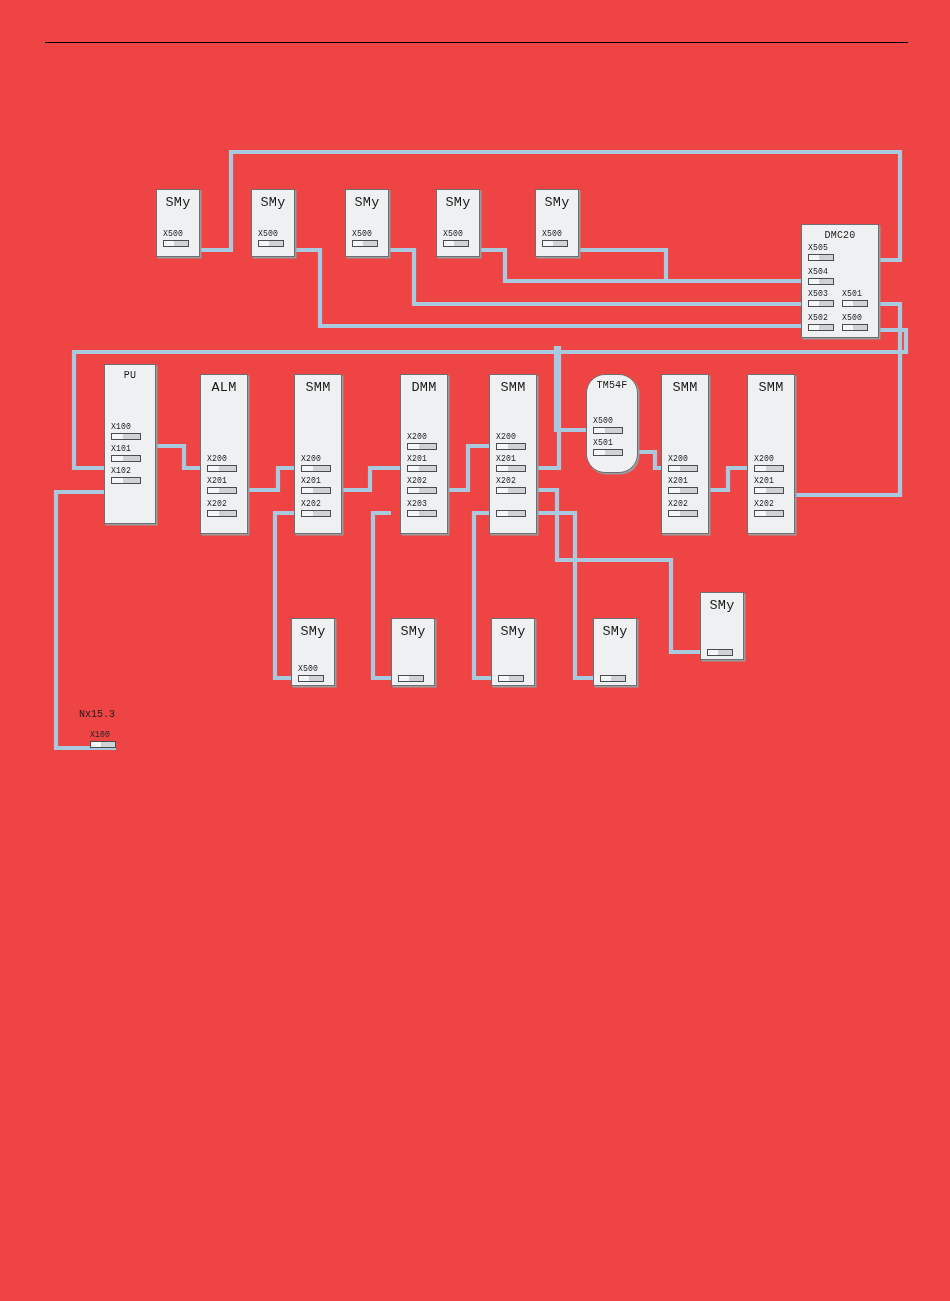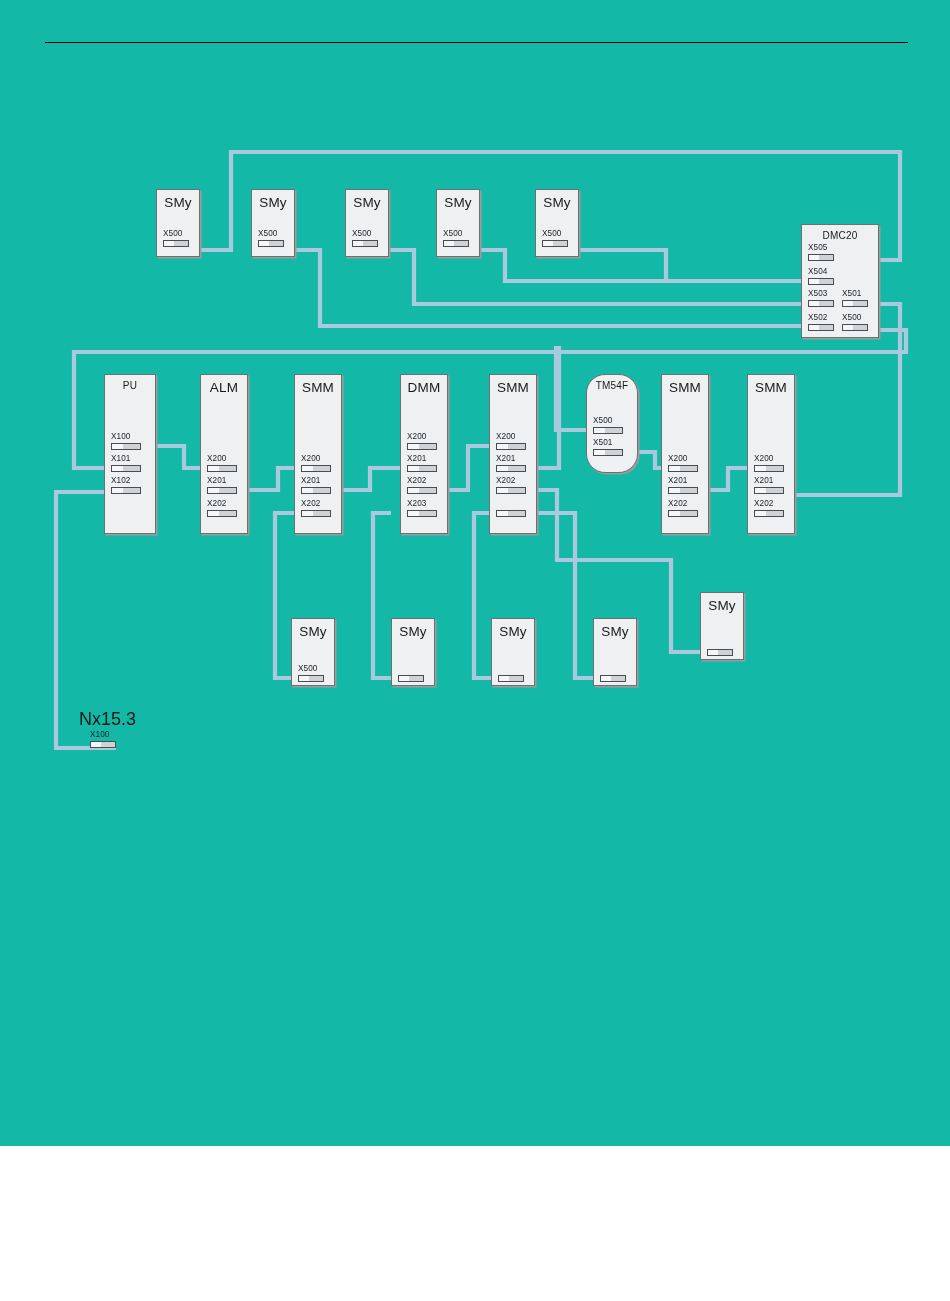--- a/index.html
+++ b/index.html
@@ -1,33 +1,33 @@
 <!DOCTYPE html>
 <html><head>
 <meta charset="utf-8">
 <title>SINAMICS Topology Diagram</title>
 <style>
   html,body{margin:0;padding:0;background:#ffffff;}
   body{font-family:"Liberation Sans","DejaVu Sans",sans-serif;}
-  #page{position:relative;width:950px;height:1146px;overflow:hidden;background:#14b8a6;}
+  #page{position:relative;width:950px;height:1301px;overflow:hidden;background:#ef4444;font-family:Liberation Mono, monospace;}
   #hrule{position:absolute;left:45px;top:42px;width:863px;height:0;border-top:1.6px solid #000;}
   #cables{position:absolute;left:0;top:0;width:950px;height:1301px;pointer-events:none;}
   .blk{position:absolute;background:#eff0f1;border:1px solid #6d6f71;
        box-shadow:1.5px 1.5px 0 0 #9a9c9e;box-sizing:border-box;}
   .blk .ttl{position:absolute;left:0;right:0;top:5px;text-align:center;
             font-size:10px;color:#1a1a1a;letter-spacing:.2px;white-space:nowrap;}
   .blk.narrow .ttl{font-size:13.5px;}
   .port{position:absolute;}
   .port .plbl{position:absolute;left:0;bottom:9px;font-size:8.2px;color:#20252b;
               white-space:nowrap;letter-spacing:.1px;}
   .port .psock{position:absolute;left:0;bottom:0;width:26px;height:7px;
                border:1px solid #4a4d50;background:#fff;box-sizing:border-box;}
   .port.wide .psock{width:30px;}
   .port .psock.filled{background:linear-gradient(to right,#f4f6f7 0 40%,#cfd3d6 40% 100%);}
-  .freelabel{position:absolute;font-size:18px;color:#1a1a1a;white-space:nowrap;}
+  .freelabel{position:absolute;font-size:10px;color:#1a1a1a;white-space:nowrap;}
 </style>
 </head>
 <body>
 
 <div id="page">
 
   <div id="hrule"></div>
 
   <svg id="cables" viewBox="0 0 950 1301" xmlns="http://www.w3.org/2000/svg">
       <polyline points="182,250 231,250 231,152 900,152 900,260 830,260" fill="none" stroke="#a9c9de" stroke-width="4.2" stroke-linejoin="miter" stroke-linecap="butt"></polyline>
@@ -108,21 +108,21 @@
         </div>
         <div class="port" style="left: 6px; top: 99px; width: 32px; height: 7px;">
           <span class="plbl">X502</span>
           <span class="psock filled"></span>
         </div>
         <div class="port" style="left: 40px; top: 99px; width: 32px; height: 7px;">
           <span class="plbl">X500</span>
           <span class="psock filled"></span>
         </div>
       </div>
-      <div class="blk" style="left: 104px; top: 374px; width: 52px; height: 160px;">
+      <div class="blk" style="left: 104px; top: 364px; width: 52px; height: 160px;">
         <div class="ttl">PU</div>
         <div class="port wide" style="left: 6px; top: 68px; width: 32px; height: 7px;">
           <span class="plbl">X100</span>
           <span class="psock filled"></span>
         </div>
         <div class="port wide" style="left: 6px; top: 90px; width: 32px; height: 7px;">
           <span class="plbl">X101</span>
           <span class="psock filled"></span>
         </div>
         <div class="port wide" style="left: 6px; top: 112px; width: 32px; height: 7px;">

